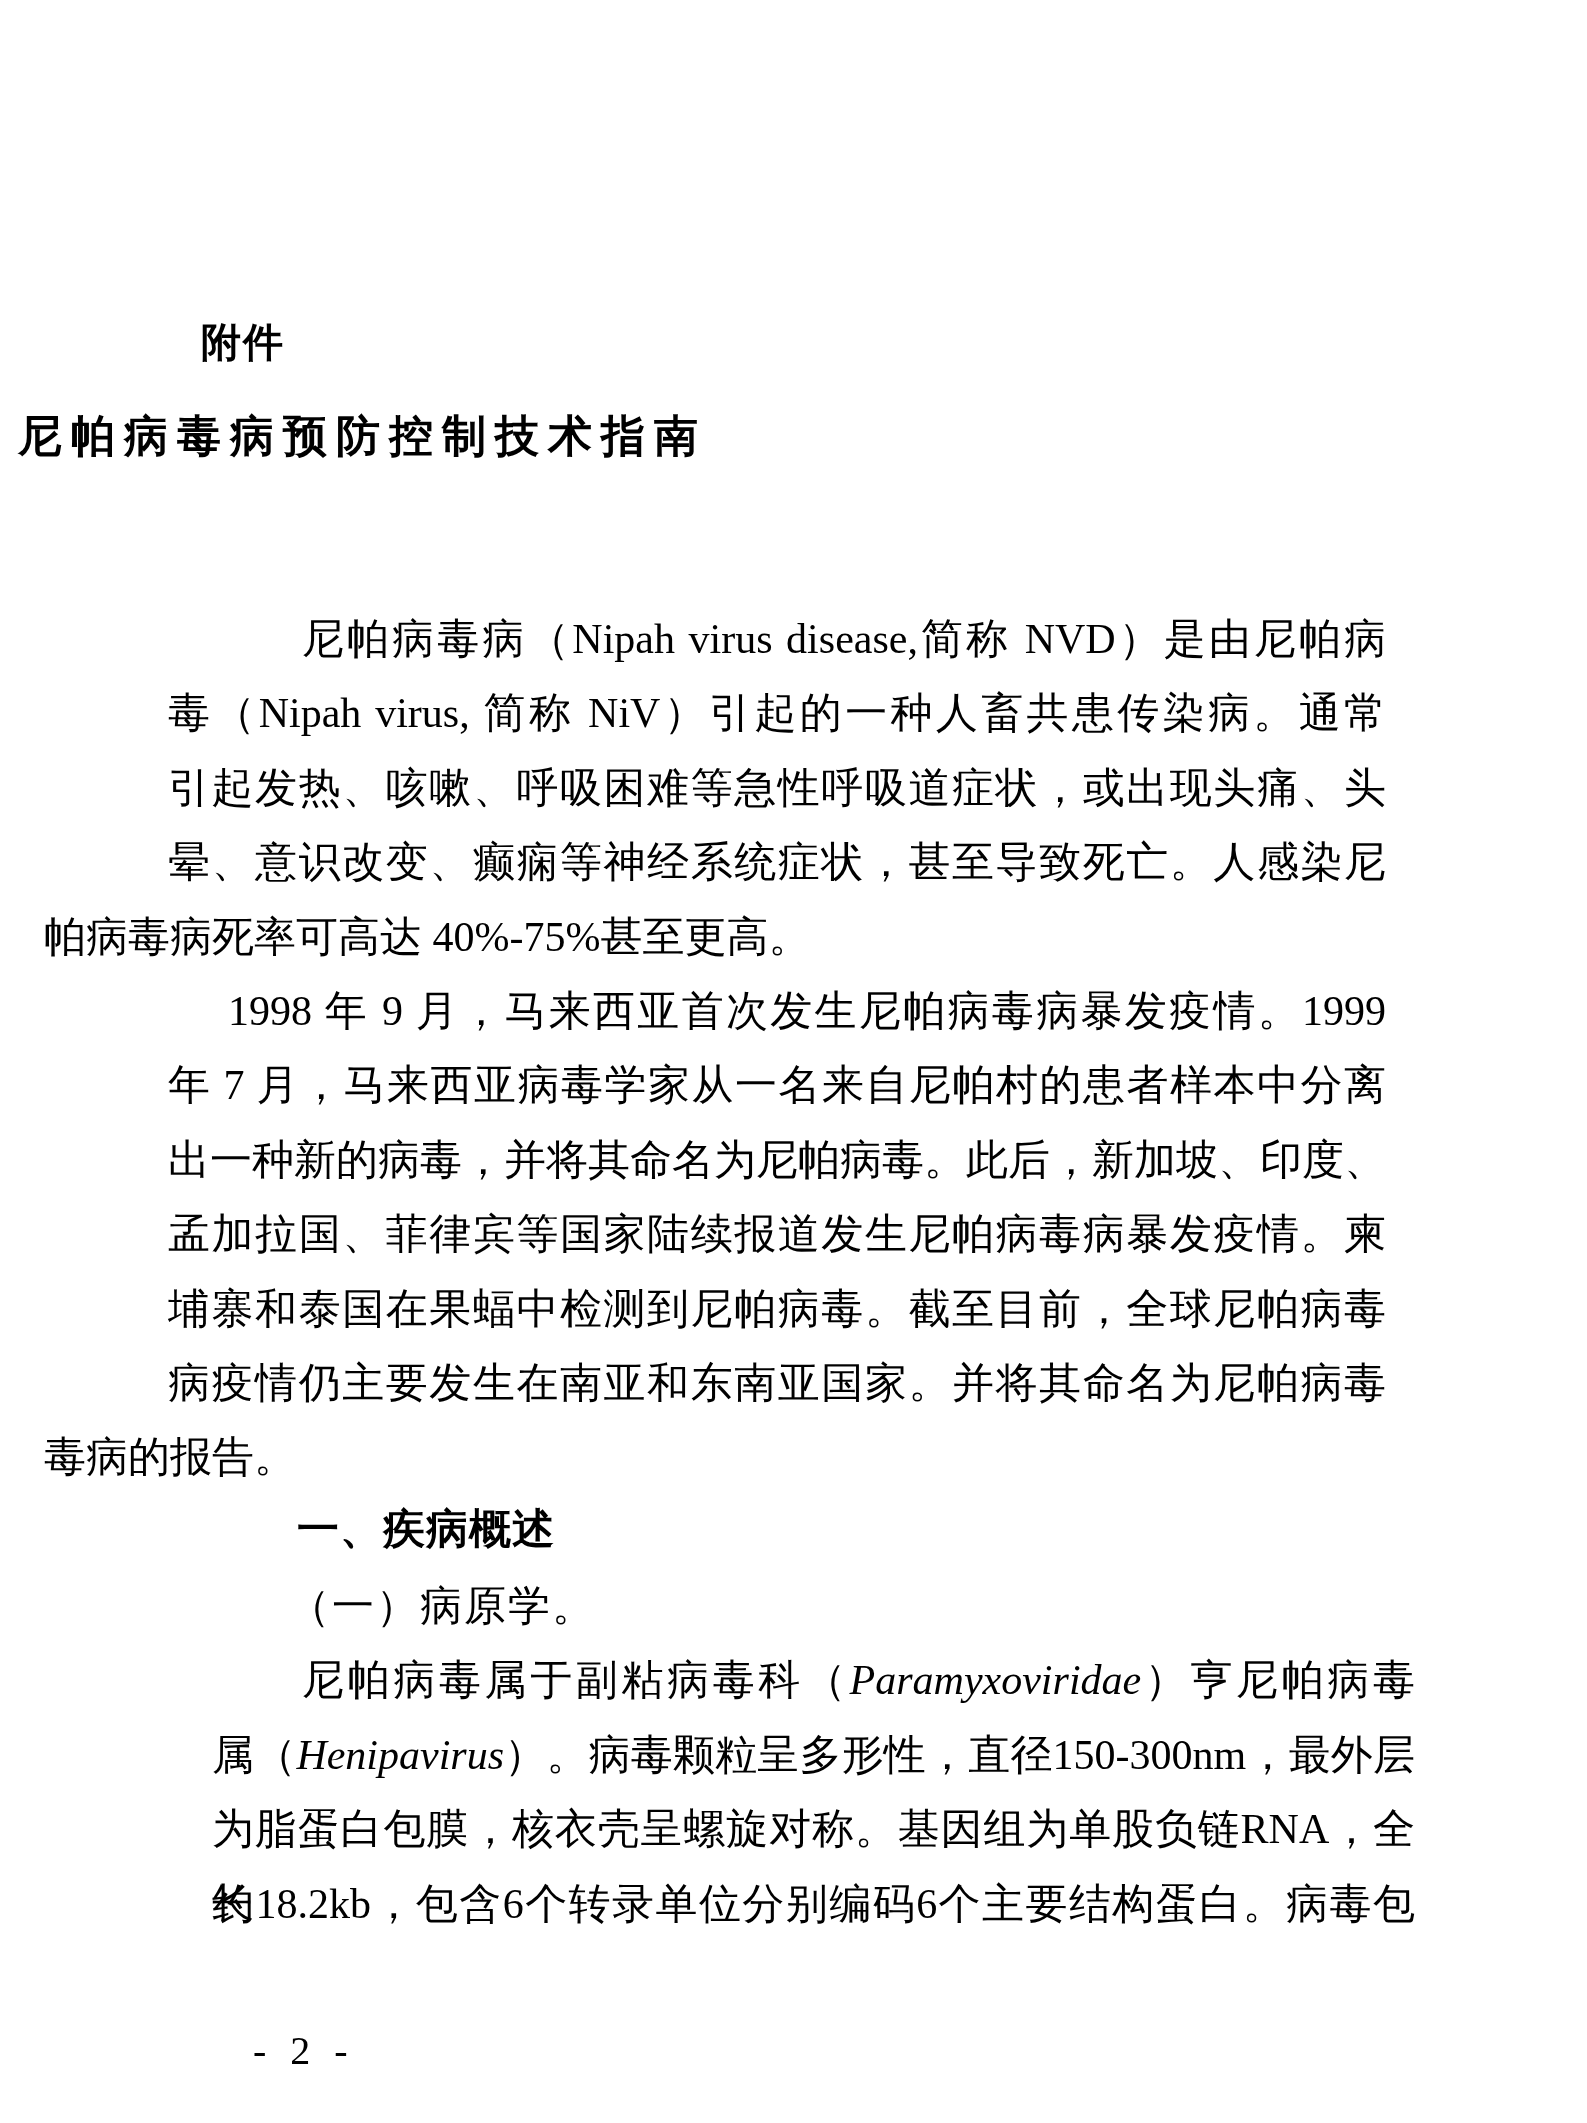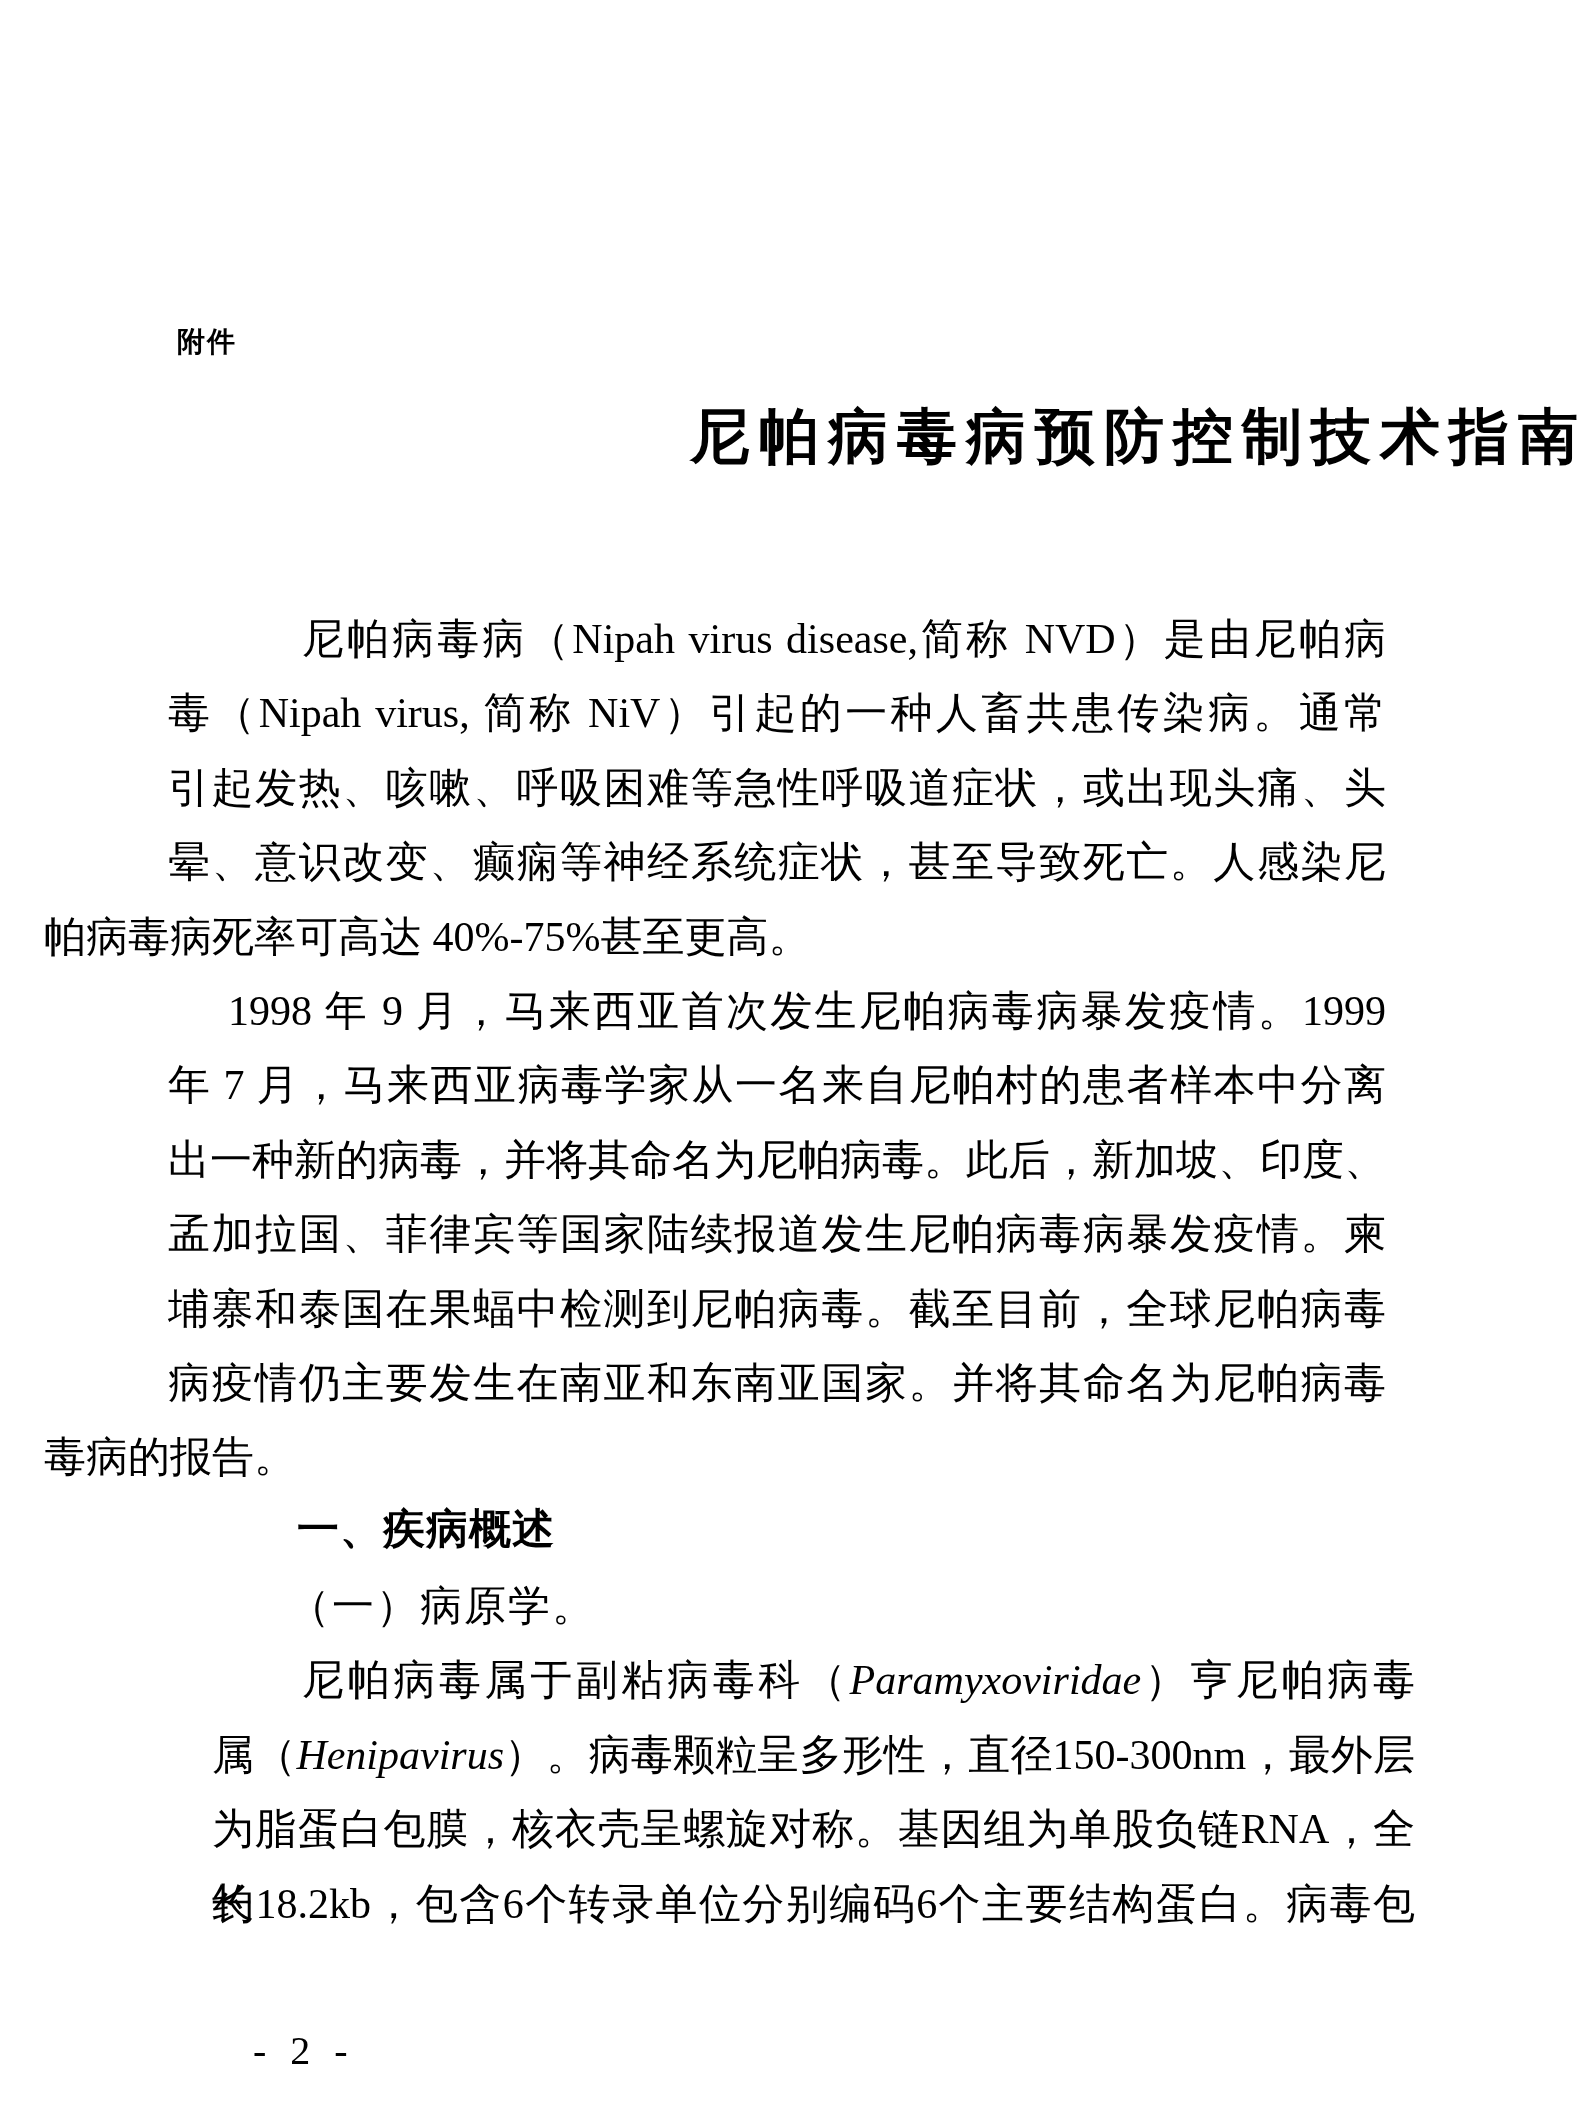--- a/index.html
+++ b/index.html
@@ -7,40 +7,40 @@
     position:relative;
     width:1587px;
     height:2123px;
     background:#ffffff;
     font-family:"Liberation Serif","DejaVu Serif",serif;
     color:#000000;
     overflow:hidden;
   }
   .attachment-label{
     position:absolute;
-    left:177px;
+    left:201px;
     top:316px;
     font-family:"Liberation Sans","DejaVu Sans",sans-serif;
     font-weight:600;
-    font-size:28px;
+    font-size:40px;
     line-height:52px;
     letter-spacing:2px;
   }
   .doc-title{
     position:absolute;
     left:0;
     top:402px;
     width:100%;
-    text-align:right;
+    text-align:left;
     font-family:"Liberation Serif","DejaVu Serif",serif;
     font-weight:bold;
-    font-size:60px;
+    font-size:44px;
     line-height:70px;
     letter-spacing:9px;
-    padding-left:9px;
+    padding-left:18px;
     box-sizing:border-box;
   }
   .document-body{
     position:absolute;
     left:0;
     top:602px;
     width:1587px;
   }
   .line{
     height:74.4px;

